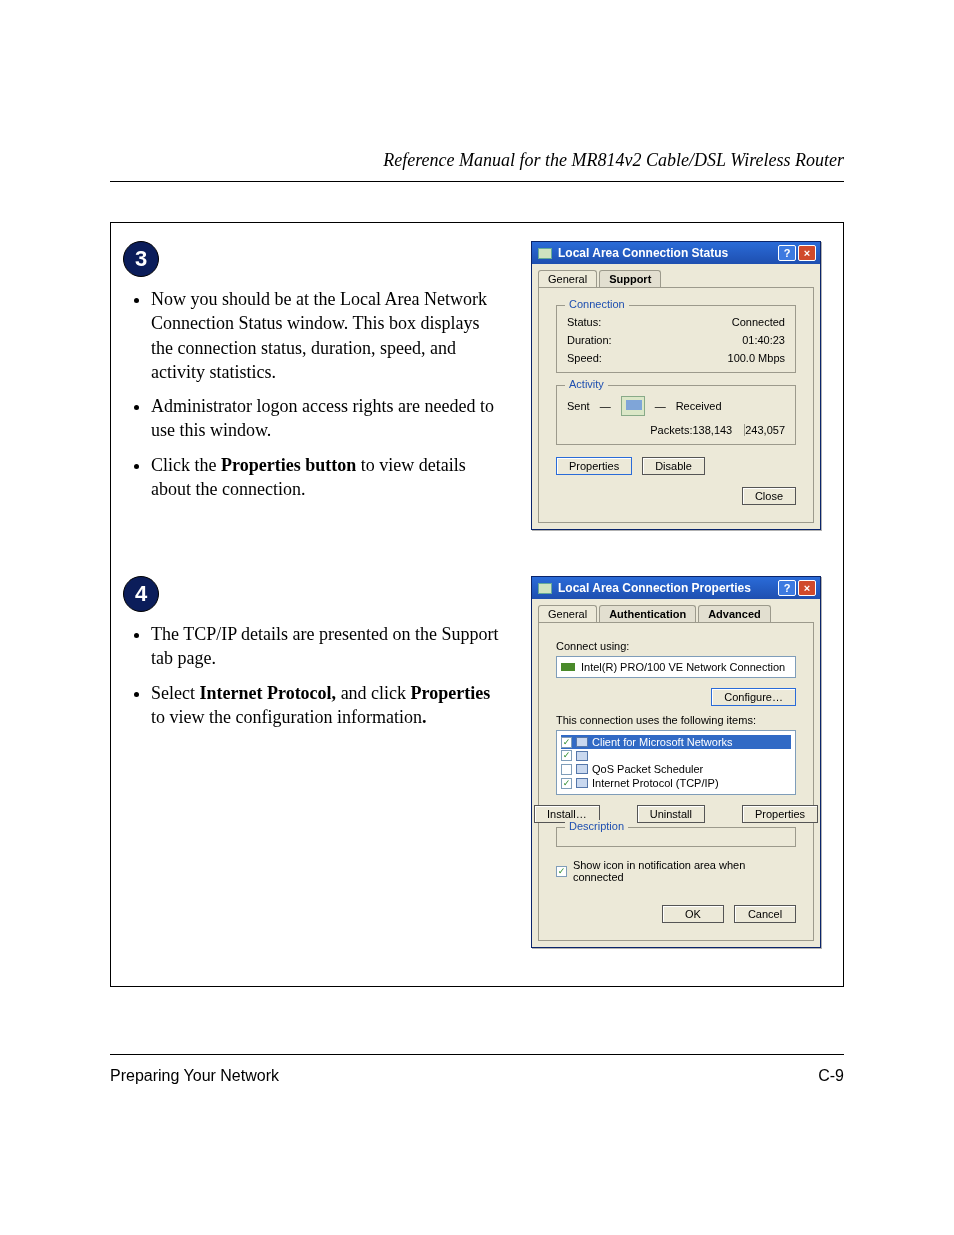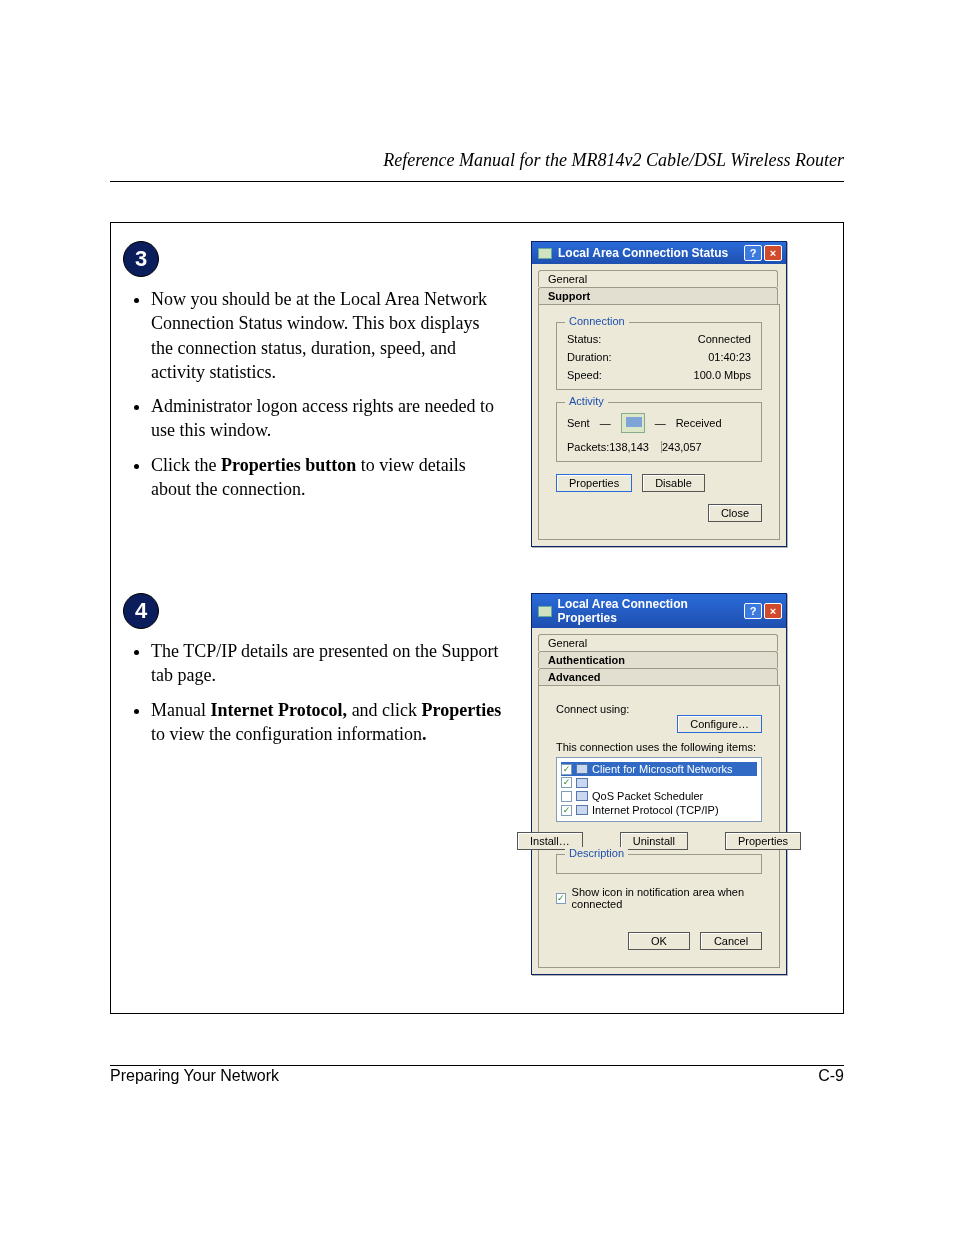--- a/index.html
+++ b/index.html
@@ -47,42 +47,42 @@
   }
   ul.bullets { margin: 0 12px 0 6px; padding-left: 22px; font-size: 18px; line-height: 1.35; }
   ul.bullets li { margin-bottom: 10px; }
 
   
   .win-dialog {
     font-family: Tahoma, Arial, sans-serif;
     font-size: 11px;
     background: #ece9d8;
     border: 1px solid #0a246a;
-    width: 256px;
+    width: 290px;
     box-shadow: 1px 1px 0 rgba(0,0,0,.3);
   }
   .win-title {
     background: linear-gradient(#2a6bd8, #1e4fb0);
     color: #fff;
     display: flex; align-items: center; justify-content: space-between;
     padding: 3px 4px 3px 6px;
     font-weight: bold;
     font-size: 12px;
   }
   .win-title-left { display:flex; align-items:center; gap:6px; }
   .title-icons { display:flex; gap:2px; }
   .tbtn {
     width: 18px; height: 16px;
     display:flex; align-items:center; justify-content:center;
     font-weight:bold; font-size:11px;
     border:1px solid #fff; border-radius:2px;
   }
   .tbtn.help { background:#3d7ae0; color:#fff; }
   .tbtn.close { background:#d04a2b; color:#fff; }
-  .tabs { display:flex; padding:6px 6px 0 6px;flex-direction:column; }
+  .tabs { display:flex; padding:6px 6px 0 6px; }
   .tab {
     background:#ece9d8; border:1px solid #9c9a8c;
     border-bottom:none; padding:2px 9px;
     font-size:11px; margin-right:2px;
     border-top-left-radius:3px; border-top-right-radius:3px;
   }
   .tab.inactive { background:#e2dfd0;font-weight:bold; }
   .panel {
     margin:0 6px 6px 6px; border:1px solid #9c9a8c;
     background:#ece9d8; padding:17px;
@@ -93,21 +93,21 @@
   }
   .groupbox .legend {
     position:absolute; top:-8px; left:8px;
     background:#ece9d8; padding:0 4px;
     color:#1e4fb0; font-size:11px;
   }
   .kvrow { display:flex; justify-content:space-between; margin-bottom:6px; }
   .activity-center { display:flex; gap:10px; align-items:center; margin-bottom:8px; }
   .monitor-icons { width:24px; height:20px; background:#dbe7c7; border:1px solid #8a8; position:relative; }
   .monitor-icons::after { content:""; position:absolute; left:4px; top:3px; width:16px; height:10px; background:#7fa5d8; }
-  .act-row3 { display:flex; justify-content:flex-start; }
+  .act-row3 { display:flex; justify-content:flex-end; }
   .act-row3 .mid { border-right:1px solid #9c9a8c; padding-right:12px; }
   .winbtn {
     background:#ece9d8; border:1px solid #555;
     padding:2px 12px; font-size:11px;
     box-shadow: inset 1px 1px 0 #fff;
     font-family: Tahoma, Arial, sans-serif;
   }
   .winbtn.focus { border:1.5px solid #2a6bd8; }
   .btnrow { display:flex; gap:10px; }
   .right { text-align:right; margin-top:12px; }
@@ -116,21 +116,21 @@
     padding:4px; margin:4px 0 10px 0;
   }
   .listline { display:flex; align-items:center; gap:4px; padding:1px 0; font-size:11px; }
   .listline.sel { background:#316ac5; color:#fff; }
   .cb { width:11px; height:11px; border:1px solid #7f9db9; background:#fff; display:inline-flex; align-items:center; justify-content:center; font-size:9px; color:#2a8a2a; line-height:1; }
   .mini-icon { width:12px; height:10px; background:#c9d8ef; border:1px solid #5577aa; display:inline-block; }
   .desc-box { border:1px solid #9c9a8c; padding:6px 8px 12px 8px; position:relative; margin-top:4px; }
   .desc-box .legend { position:absolute; top:-8px; left:8px; background:#ece9d8; padding:0 4px; color:#1e4fb0; font-size:11px; }
   .page-footer {
     position:absolute; left:110px; right:110px; bottom:150px;
-    border-top:1.5px solid #000; padding-top:1px;
+    border-top:1.5px solid #000; padding-top:12px;
     display:flex; justify-content:space-between;
     font-family:Arial, sans-serif; font-size:16px;
   }
   .conn-icon { width:14px; height:11px; background:#cfe3c0; border:1px solid #6a9; display:inline-block; }
   .nic-icon { width:14px; height:8px; background:#4a8a2a; display:inline-block; }
 </style>
 </head>
 <body>
 
 <div class="page-header">Reference Manual for the MR814v2 Cable/DSL Wireless Router</div>
@@ -208,21 +208,21 @@
 
     </div>
   </div>
 
   <div class="step-row">
     <div class="left-col">
       <div class="step-badge">4</div>
       <ul class="bullets">
         <li>The TCP/IP details are presented on the Support tab page.</li>
         <li>
-          <span>Manual </span><b>Internet Protocol,</b><span> and click </span><b>Properties</b><span> to view the configuration information</span><b>.</b>
+          <span>Select </span><b>Internet Protocol,</b><span> and click </span><b>Properties</b><span> to view the configuration information</span><b>.</b>
         </li>
       </ul>
     </div>
     <div class="right-col">
 
       <div class="win-dialog">
         <div class="win-title">
           <span class="win-title-left">
             <span class="conn-icon"></span>
             <span>Local Area Connection Properties</span>
@@ -232,20 +232,24 @@
             <span class="tbtn close">×</span>
           </span>
         </div>
         <div class="tabs">
           <div class="tab">General</div>
           <div class="tab inactive">Authentication</div>
           <div class="tab inactive">Advanced</div>
         </div>
         <div class="panel">
           <div>Connect using:</div>
+          <div class="listbox" style="display:flex;align-items:center;gap:6px;">
+            <span class="nic-icon"></span>
+            <span>Intel(R) PRO/100 VE Network Connection</span>
+          </div>
           <div class="right" style="margin-top:0;margin-bottom:8px;">
             <button class="winbtn focus">Configure…</button>
           </div>
           <div>This connection uses the following items:</div>
           <div class="listbox">
             <div class="listline sel">
                 <span class="cb">✓</span>
                 <span class="mini-icon"></span>
                 <span>Client for Microsoft Networks</span>
               </div>

